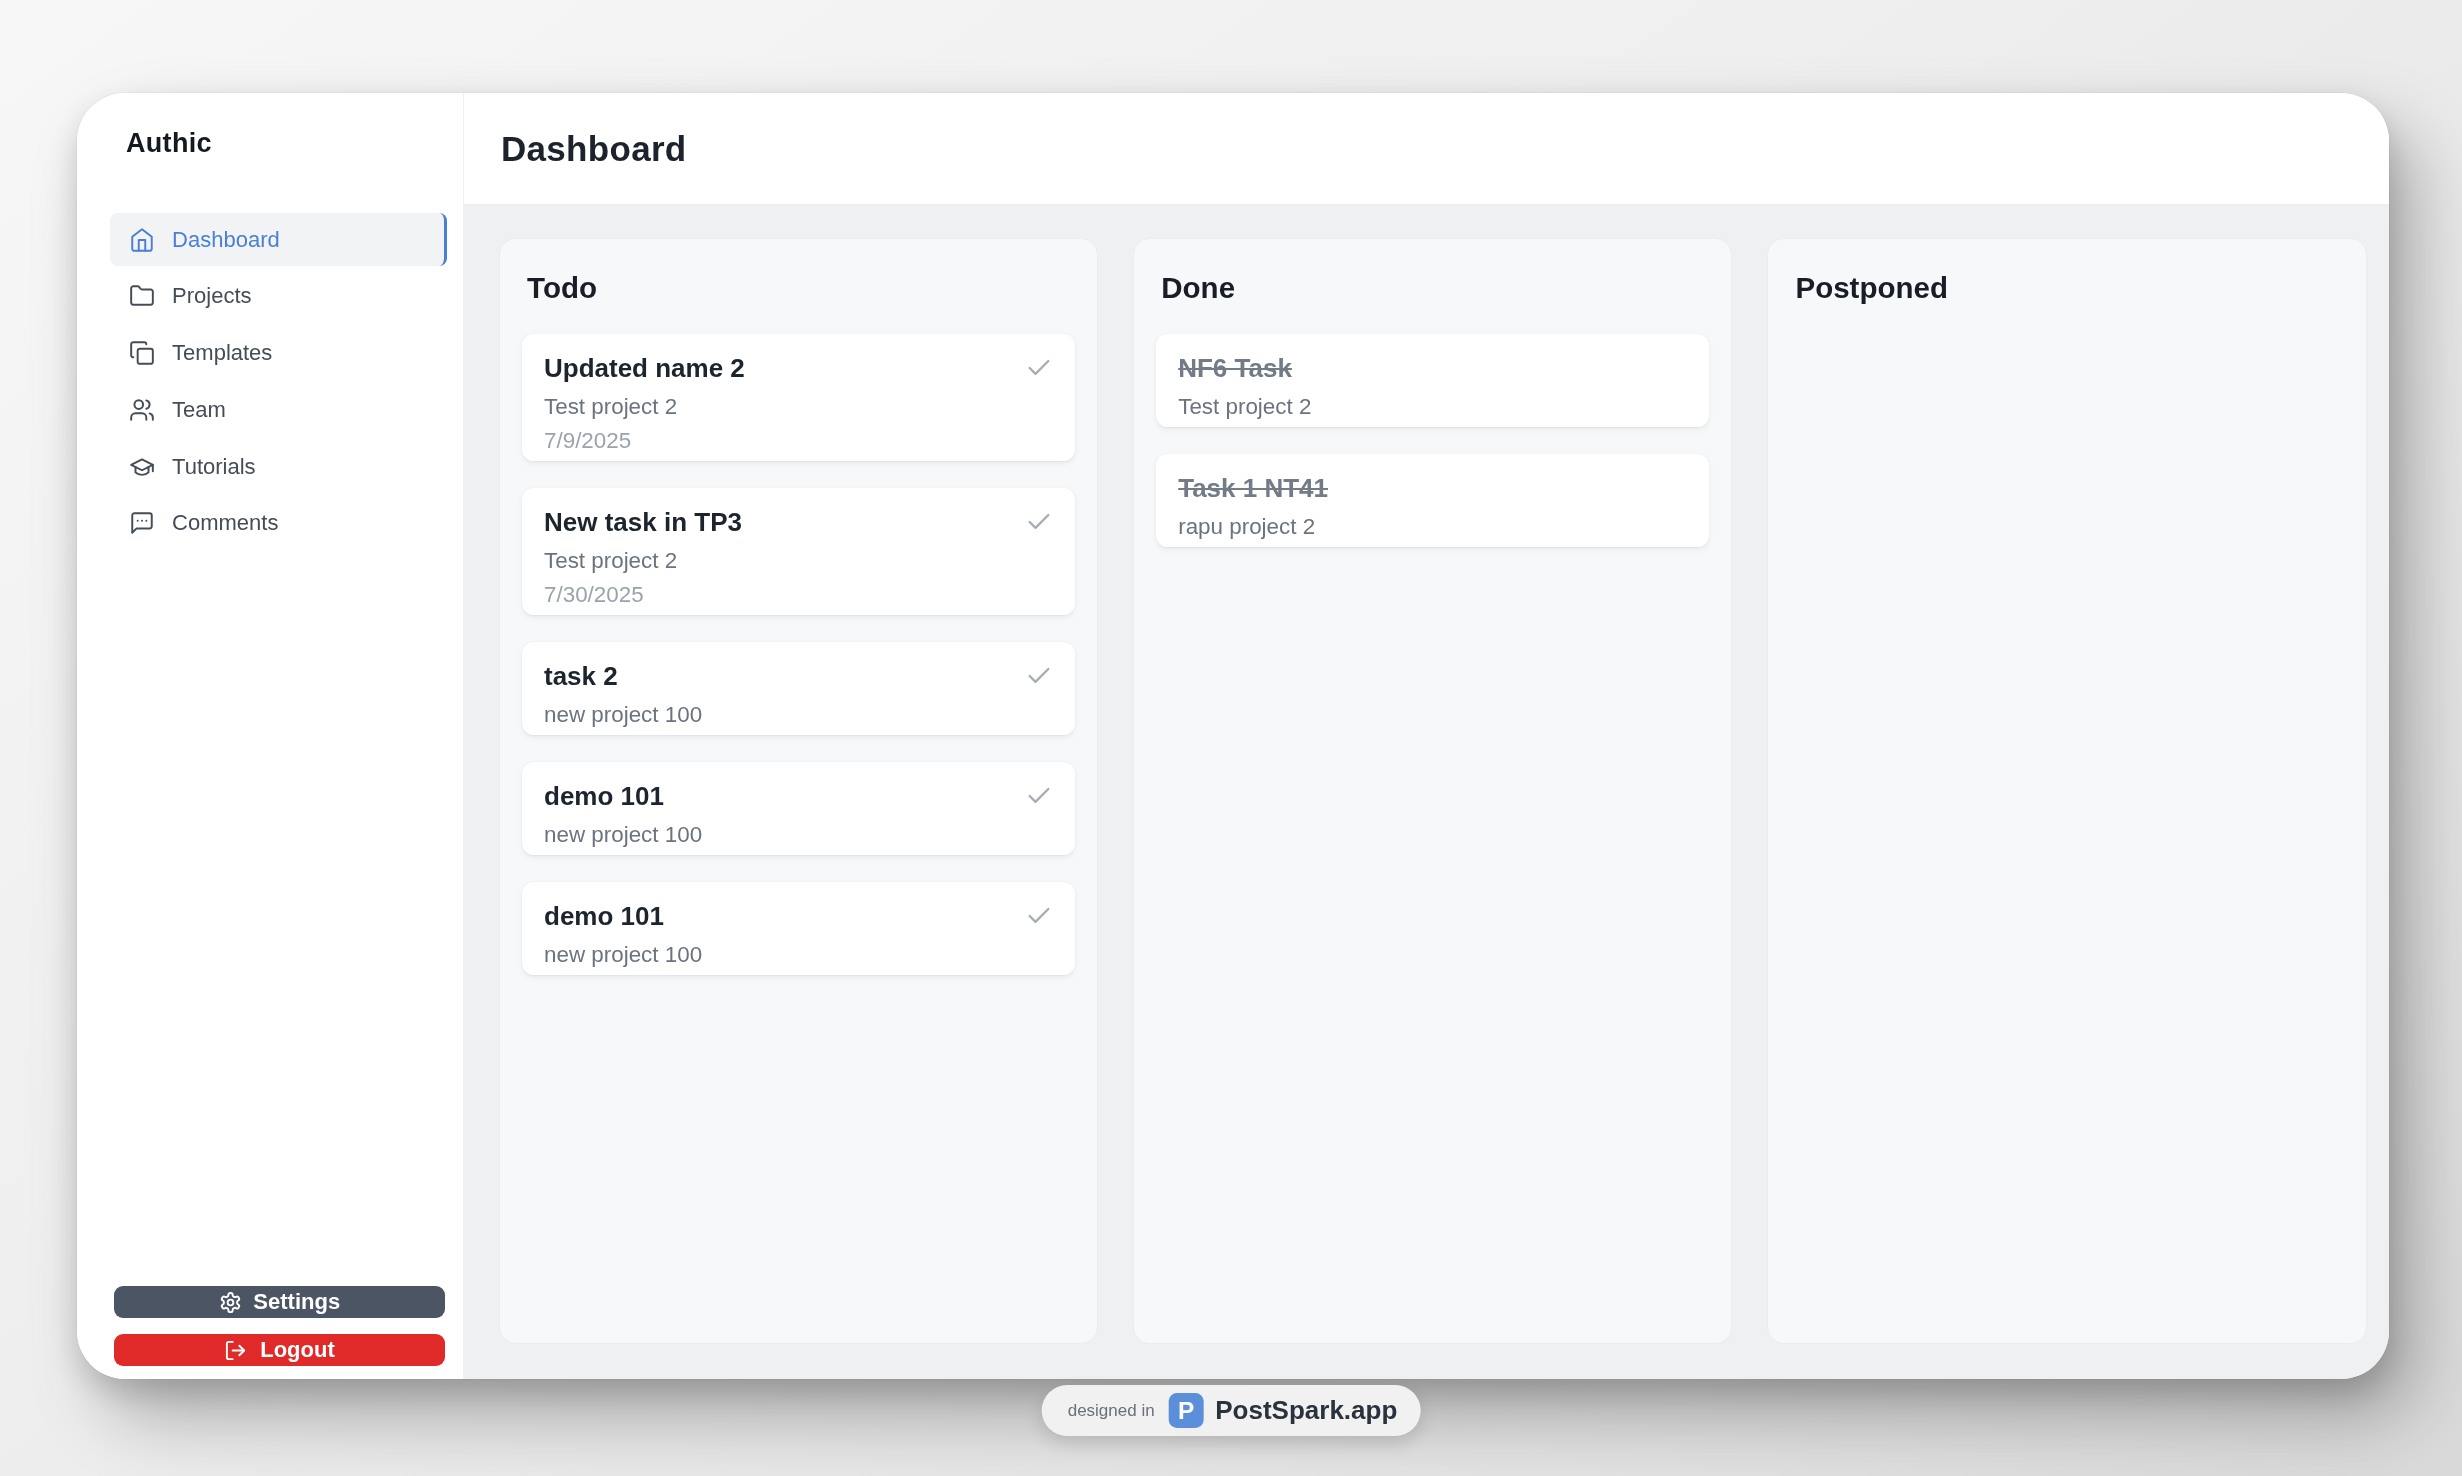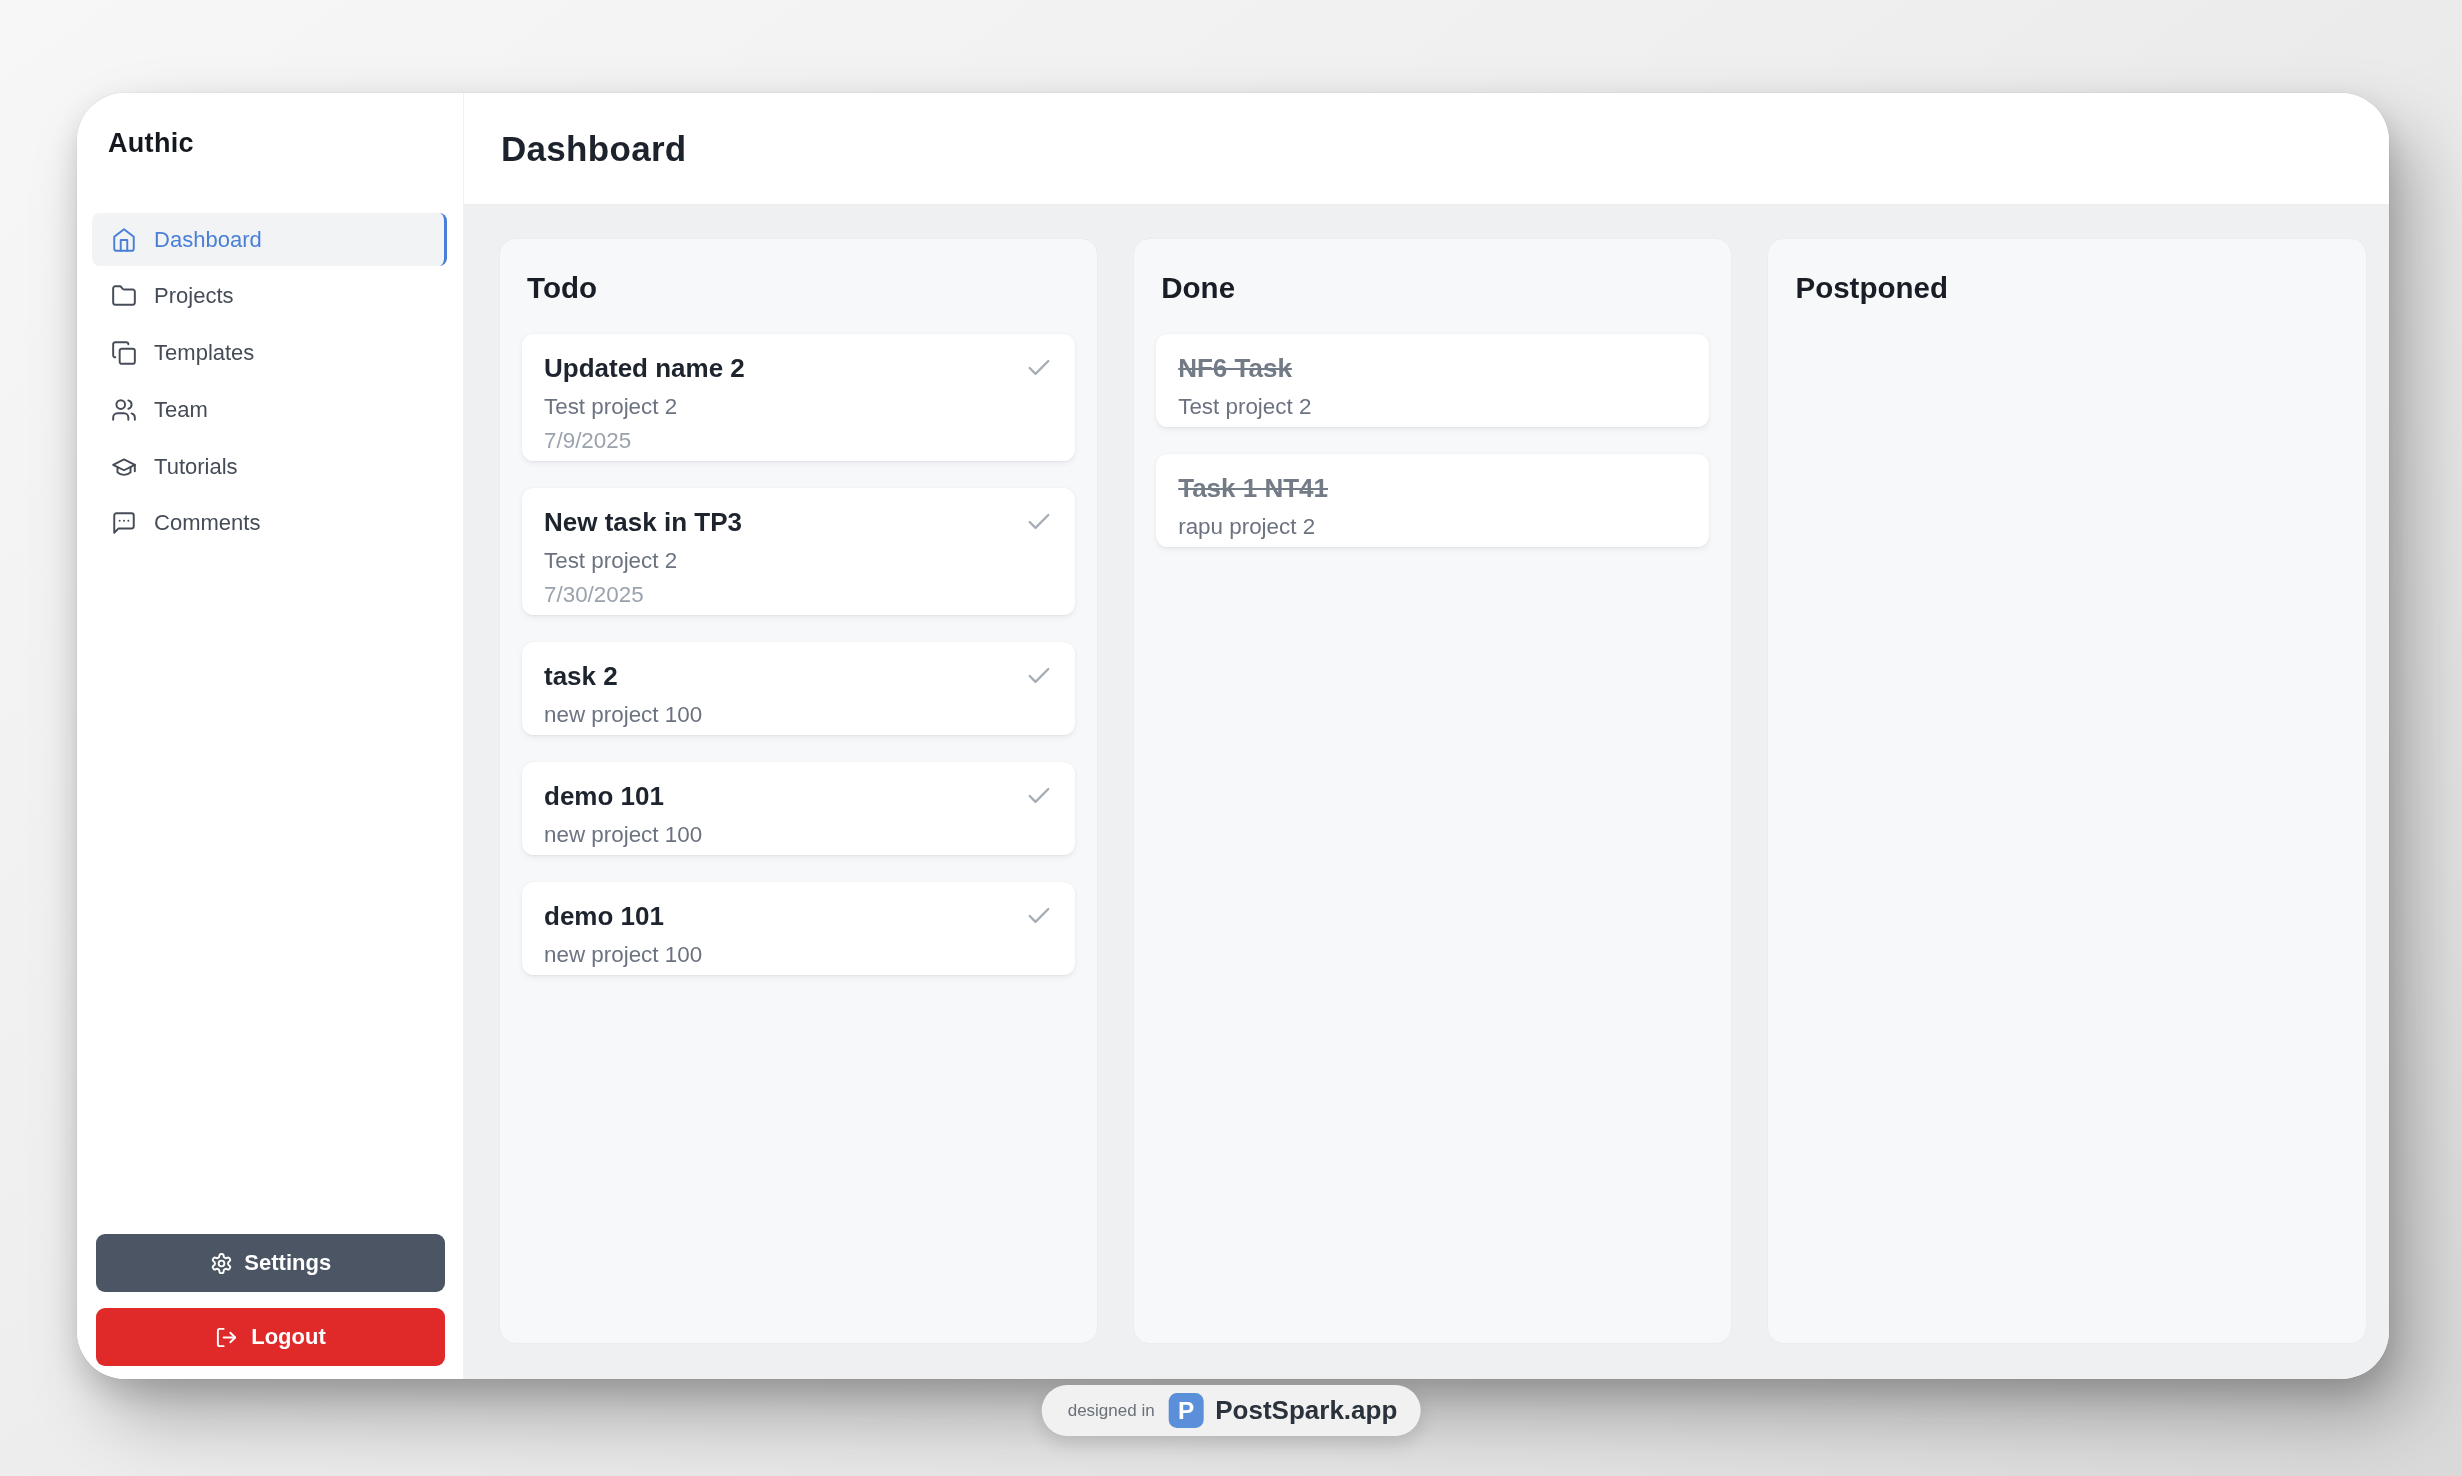--- a/index.html
+++ b/index.html
@@ -15,34 +15,34 @@
     width:2462px;height:1477px;position:relative;overflow:hidden;
     font-family:"Liberation Sans",sans-serif;
     background:linear-gradient(145deg,#f7f7f7 0%,#efefef 40%,#e3e3e3 80%,#d9d9d9 100%);
   }
   .window{
     position:absolute;left:77px;top:93px;width:2312px;height:1286px;
     background:#ffffff;border-radius:48px;display:flex;overflow:hidden;
     box-shadow:0 0 0 0.6px rgba(0,0,0,.05),26px 38px 71px rgba(0,0,0,.28),0 13px 29px rgba(0,0,0,.14);
   }
   
-  .sidebar{flex:0 0 387px;width:387px;background:#fff;border-right:0.6px solid #f0f0f2;display:flex;flex-direction:column;}
+  .sidebar{flex:0 0 387px;width:387px;background:#fff;border-right:0.6px solid #f0f0f2;display:flex;flex-direction:column;padding-left:18px;}
   .brand{margin:35px 0 0 31px;font-size:27px;font-weight:700;color:#14181f;letter-spacing:0.3px;}
   .nav{margin-top:54px;padding:0 16px 0 15.4px;display:flex;flex-direction:column;gap:3.8px;}
   .nav-item{
     height:53px;display:flex;align-items:center;gap:16.7px;padding-left:19px;
     border-radius:7.7px;color:#454c57;font-size:22px;cursor:pointer;
     border-right:3.2px solid transparent;
   }
   .nav-item .icon{width:26px;height:26px;display:grid;place-items:center;flex:0 0 26px;}
   .icon svg{width:26px;height:26px;stroke:currentColor;fill:none;stroke-width:1.8;stroke-linecap:round;stroke-linejoin:round;display:block;}
   .nav-item.active{background:#f1f3f5;color:var(--accent);border-right:3.2px solid var(--accent);}
   .sidebar-bottom{margin-top:auto;padding:0 18px 13px 19px;display:flex;flex-direction:column;gap:16px;}
   .btn{
-    height:58px;border:none;border-radius:9px;display:flex;align-items:center;justify-content:center;gap:11.5px;
+    height:32px;border:none;border-radius:9px;display:flex;align-items:center;justify-content:center;gap:11.5px;
     font-size:22px;font-weight:600;color:#fff;cursor:pointer;font-family:inherit;width:100%;
   }
   .btn .icon, .btn .icon svg{width:23px;height:23px;}
   .btn .icon svg{stroke-width:2;}
   .btn.settings{background:var(--settings);}
   .btn.logout{background:var(--logout);gap:13px;}
   
   .main{flex:1;display:flex;flex-direction:column;min-width:0;}
   .header{flex:0 0 112px;height:112px;display:flex;align-items:center;padding-left:37px;background:#fff;border-bottom:1.3px solid #ececef;}
   .page-title{font-size:35px;font-weight:700;color:#1d232c;margin:0;letter-spacing:0.3px;}

